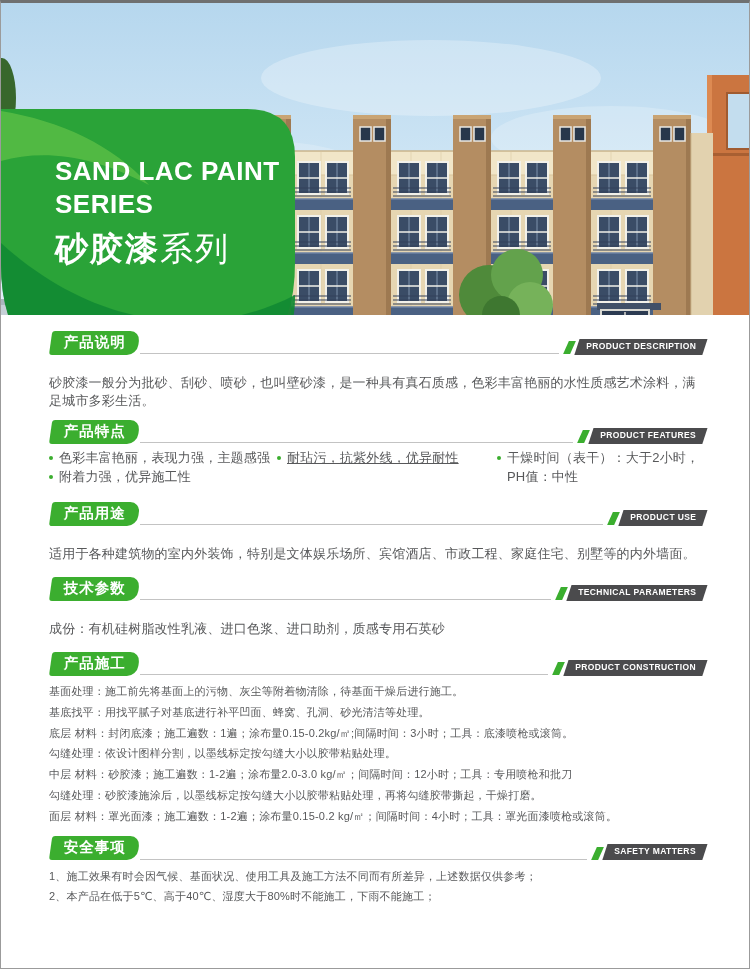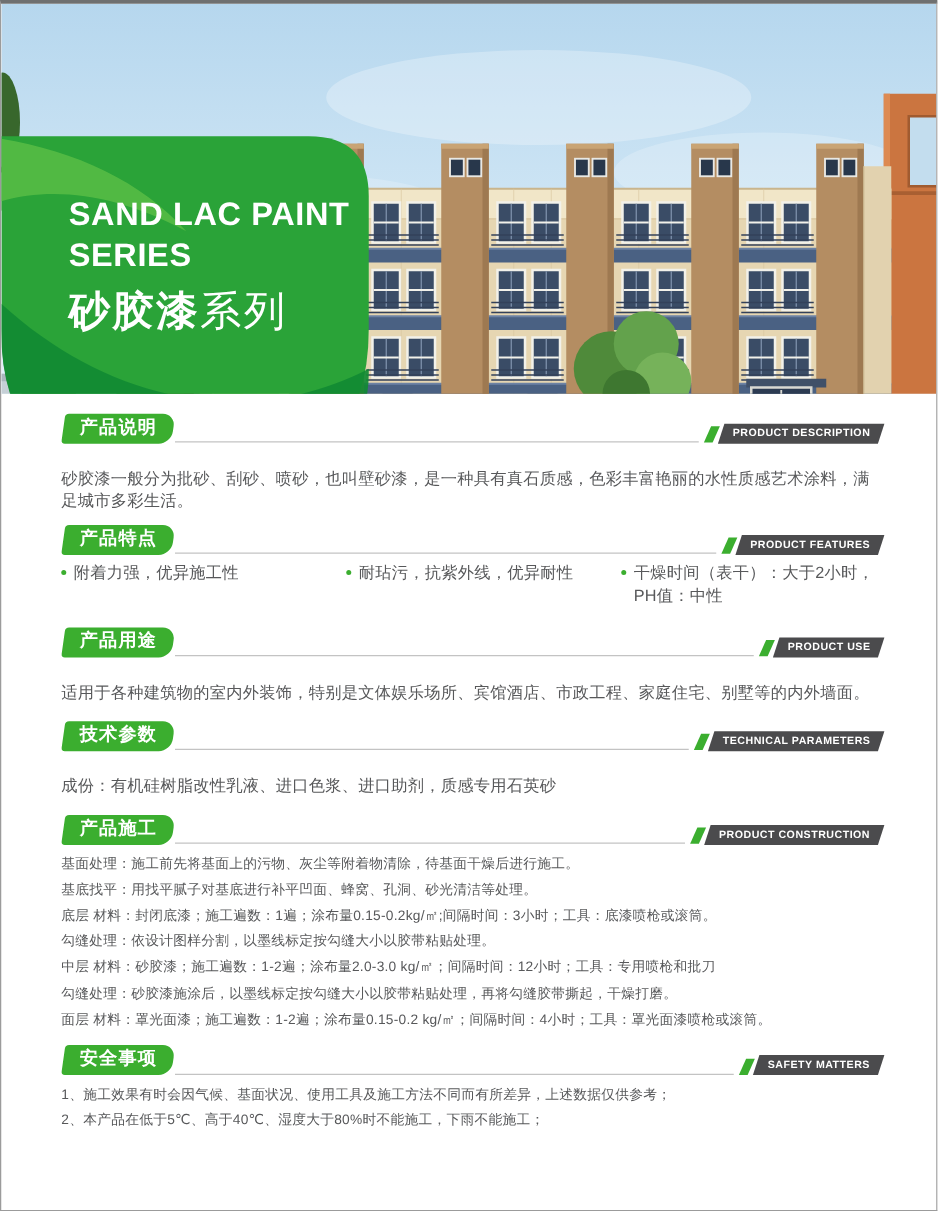--- a/index.html
+++ b/index.html
@@ -35,21 +35,21 @@
   .para{font-size:13px;line-height:18px;margin-top:20px;letter-spacing:.2px;}
   .sec-desc .sec-head{margin-top:15px;}
   .sec-feat .sec-head{margin-top:9px;}
   .sec-use  .sec-head{margin-top:15px;}
   .sec-par  .sec-head{margin-top:13px;}
   .sec-con  .sec-head{margin-top:13px;}
   .sec-saf  .sec-head{margin-top:9px;}
   .feat-cols{display:flex;margin-top:6px;}
   .feat-col{display:flex;flex-direction:column;}
   .feat-col.c1{width:228px;}
-  .feat-col.c2{width:220px;}
+  .feat-col.c2{width:220px;text-decoration:underline;}
   .feat-col.c3{flex:1;}
   .feat-item{display:flex;font-size:13px;line-height:18.5px;letter-spacing:.2px;}
   .dot{width:4px;height:4px;border-radius:50%;background:#3bae2f;margin:7px 6px 0 0;flex:none;}
   .line-list{margin-top:6px;}
   .line-item{font-size:11px;line-height:20.8px;letter-spacing:.2px;}
 </style>
 </head>
 <body>
 
 <div class="page">
@@ -324,20 +324,24 @@
       <div class="sec-head">
         <div class="badge-zh"><span>产品特点</span></div>
         <div class="head-rule"></div>
         <div class="slash"></div>
         <div class="badge-en"><span>PRODUCT FEATURES</span></div>
       </div>
       <div class="feat-cols">
         <div class="feat-col c1">
           <div class="feat-item">
               <span class="dot"></span>
+              <span>色彩丰富艳丽，表现力强，主题感强</span>
+            </div>
+          <div class="feat-item">
+              <span class="dot"></span>
               <span>附着力强，优异施工性</span>
             </div>
         </div>
         <div class="feat-col c2">
           <div class="feat-item">
               <span class="dot"></span>
               <span>耐玷污，抗紫外线，优异耐性</span>
             </div>
         </div>
         <div class="feat-col c3">

